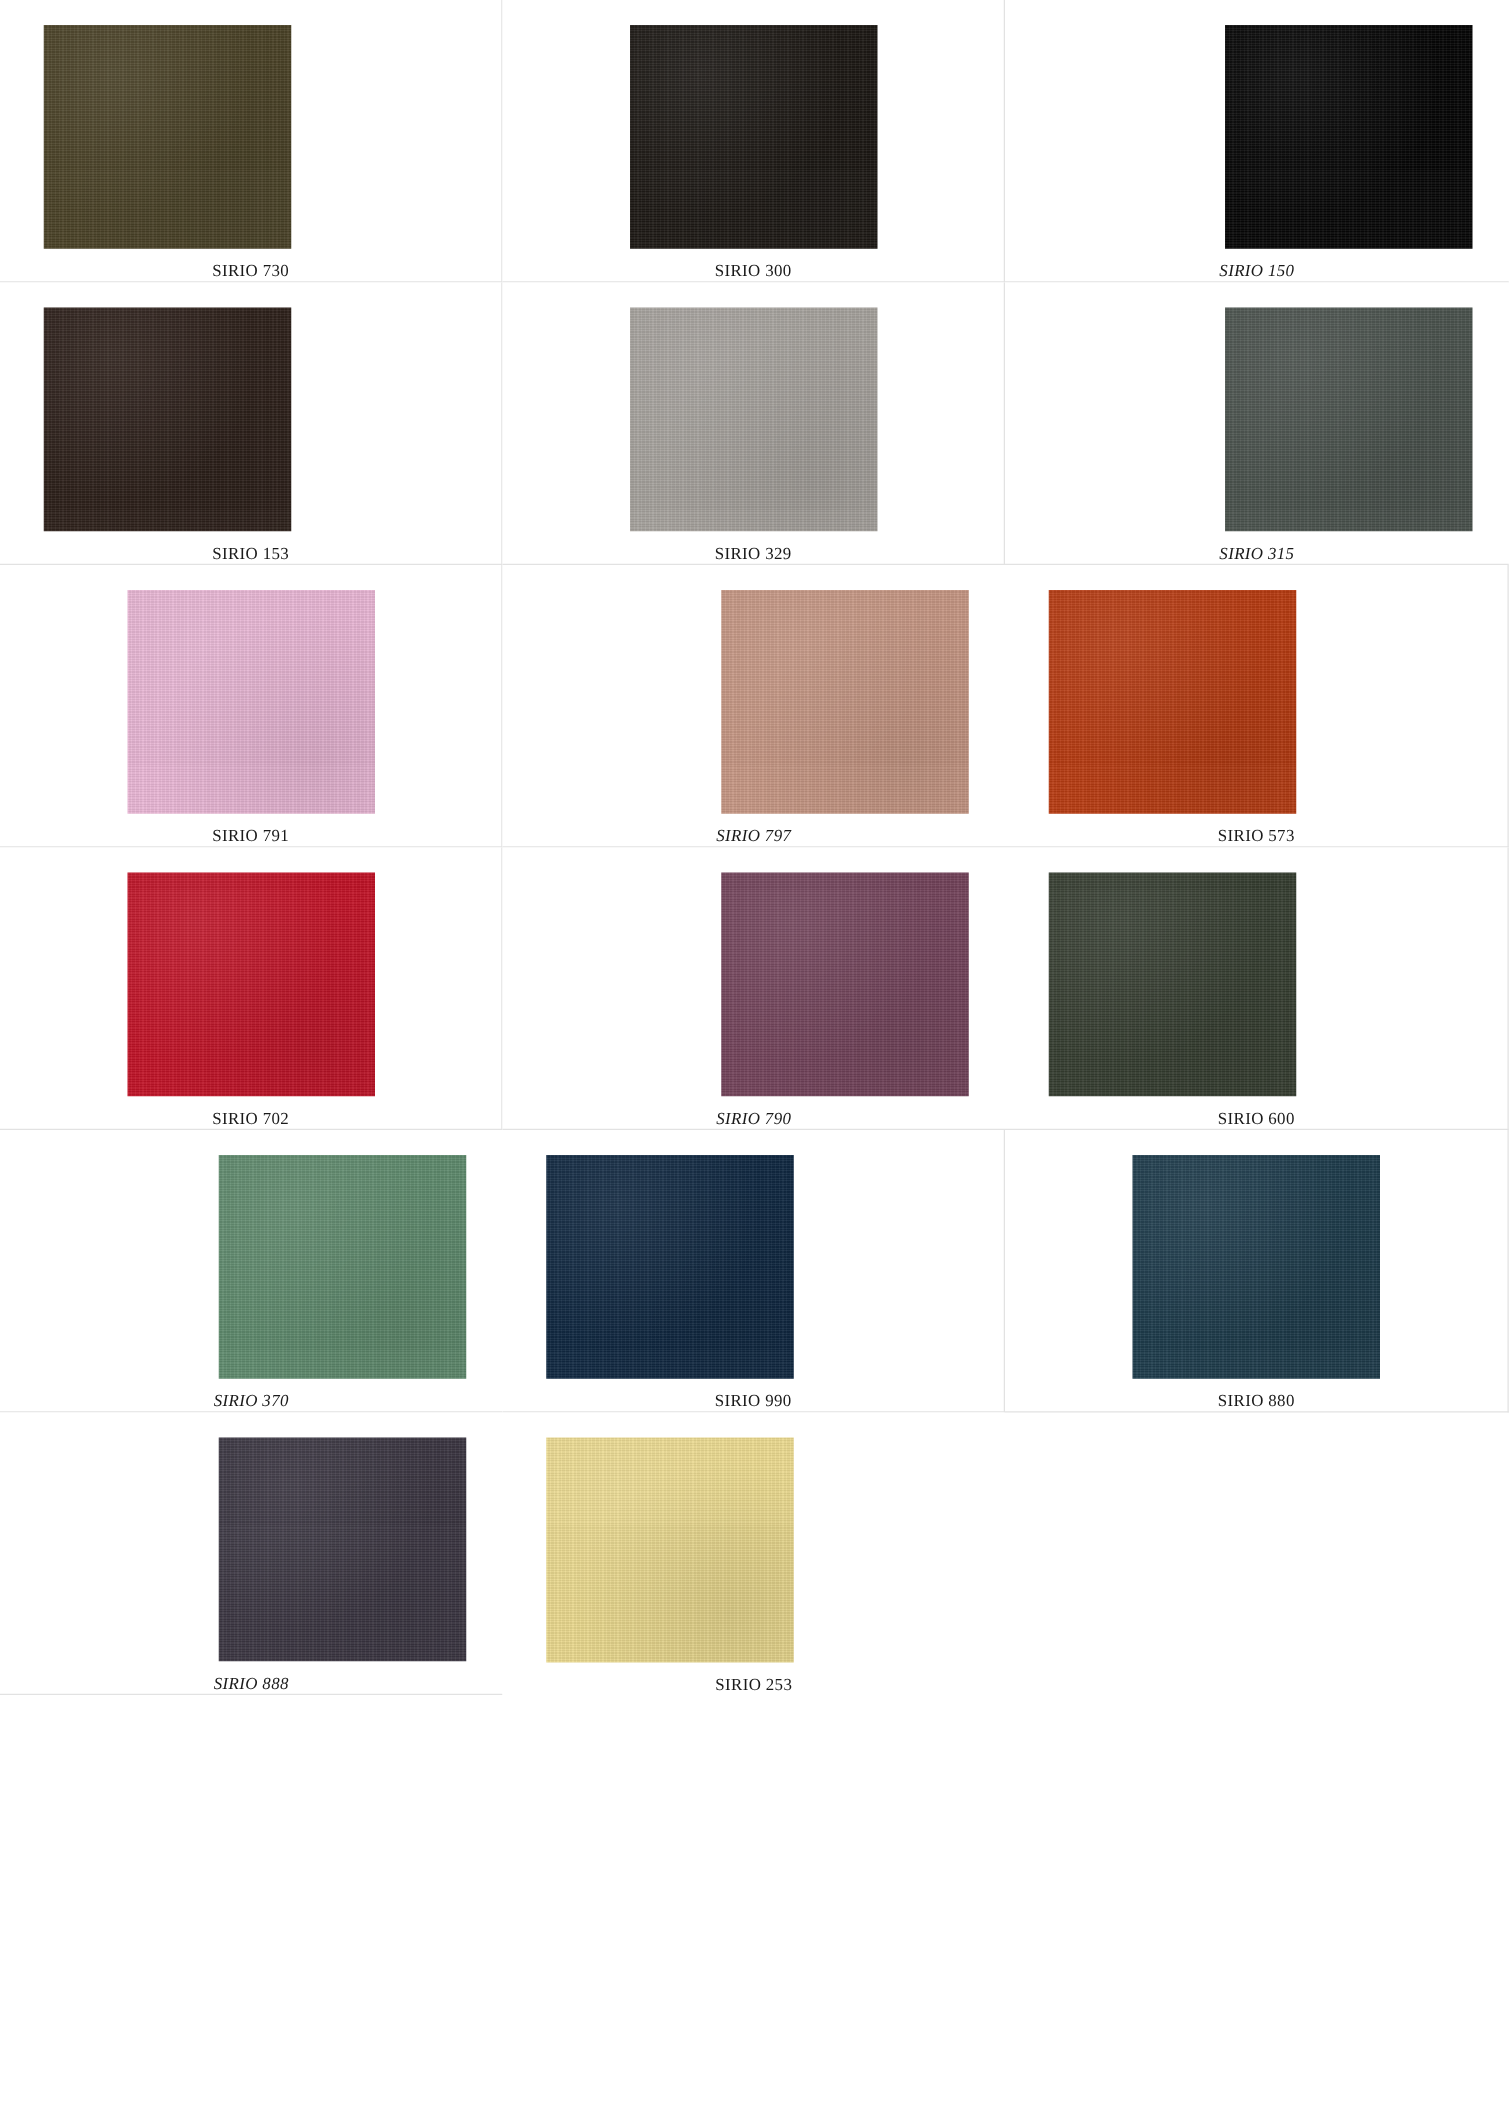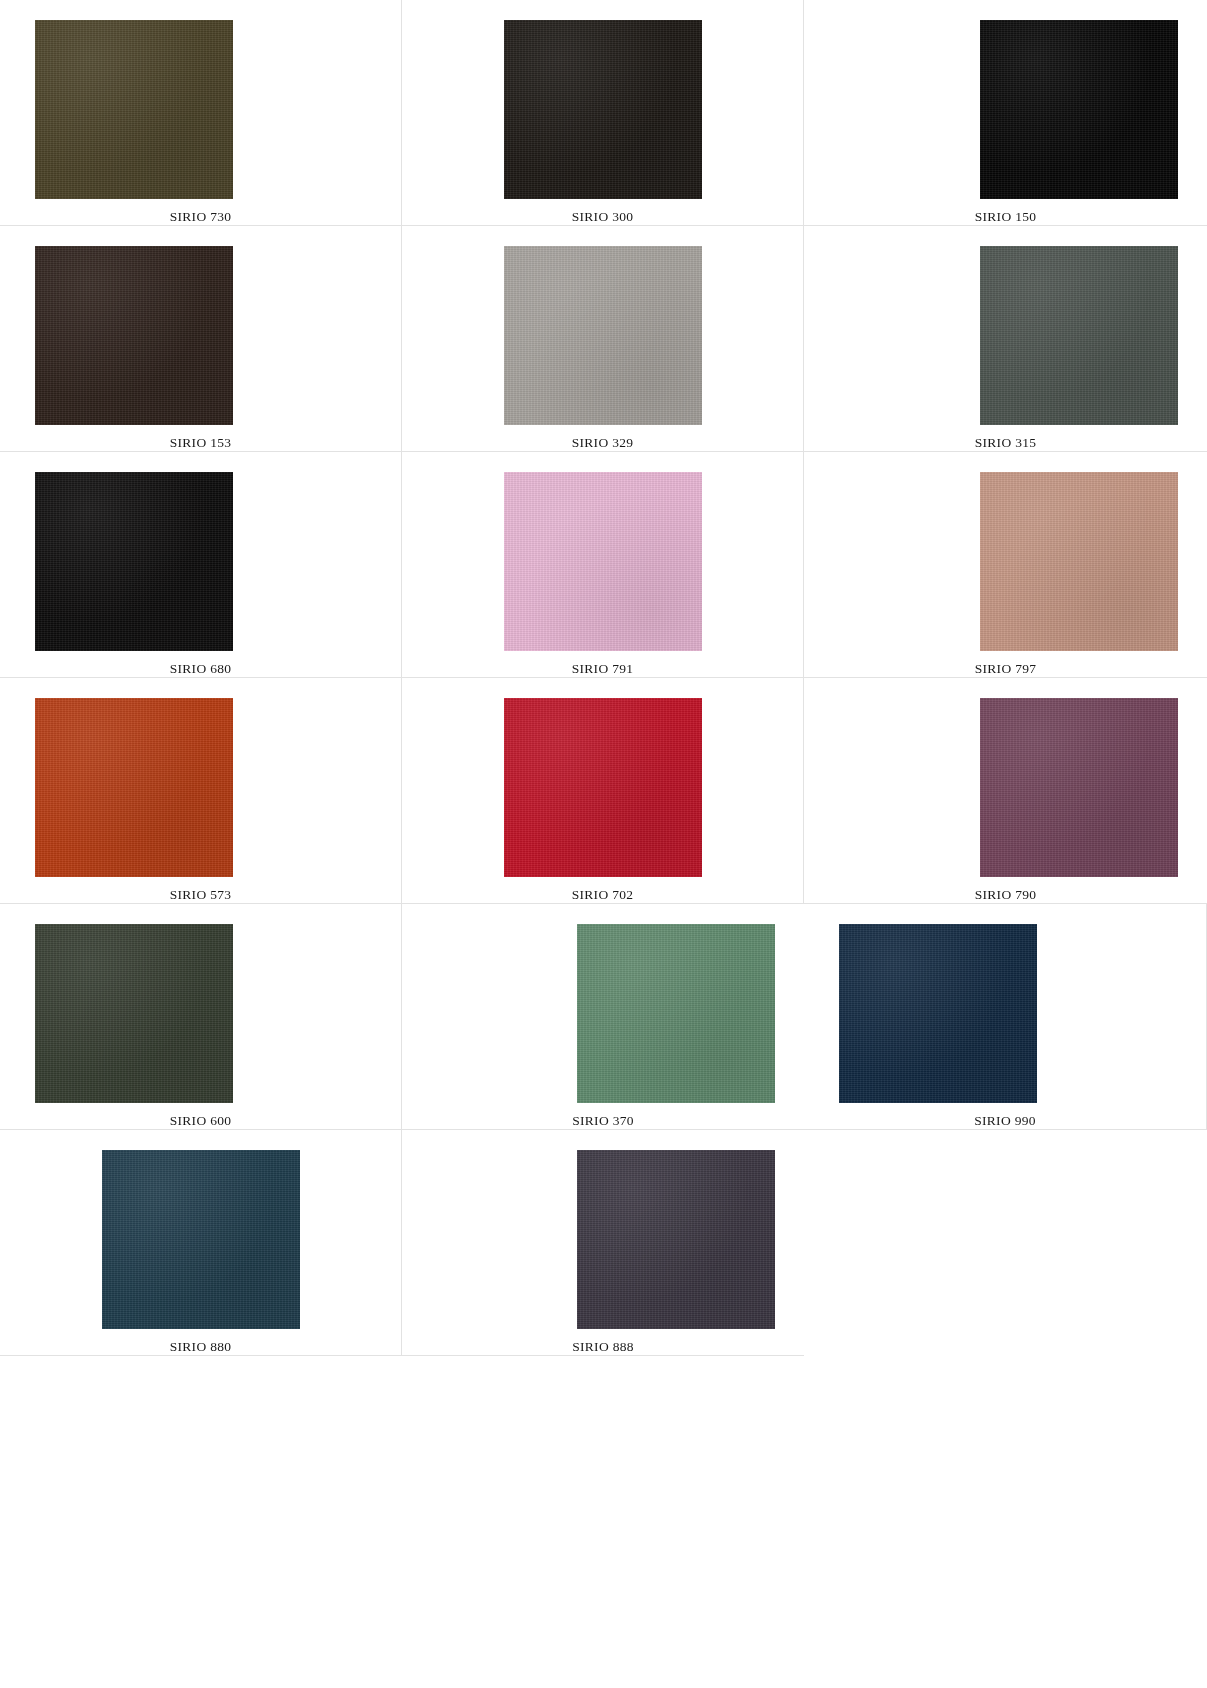--- a/index.html
+++ b/index.html
@@ -27,20 +27,21 @@
     border-bottom: 1px solid #e2e2e2;
     border-right: 1px solid #e2e2e2;
     display: flex;
     flex-direction: column;
     align-items: center;
     justify-content: flex-start;
     background: #ffffff;
   }
   .swatch-cell.col-3 {
     border-right: none;
+    font-style: italic;
   }
   .swatch-cell.last-row {
     border-bottom: none;
     border-right: none;
   }
 
   .swatch-chip {
     width: 198px;
     height: 186px;
     margin-top: 20px;
@@ -97,24 +98,20 @@
       <div class="swatch-label">SIRIO 153</div>
     </div>
     <div class="swatch-cell col-2">
       <div class="swatch-chip" style="background-color: rgb(166, 162, 157);"></div>
       <div class="swatch-label">SIRIO 329</div>
     </div>
     <div class="swatch-cell col-3">
       <div class="swatch-chip" style="background-color: rgb(75, 83, 78);"></div>
       <div class="swatch-label">SIRIO 315</div>
     </div>
-    <div class="swatch-cell col-1">
-      <div class="swatch-chip" style="background-color: rgb(13, 12, 12);"></div>
-      <div class="swatch-label">SIRIO 680</div>
-    </div>
     <div class="swatch-cell col-2">
       <div class="swatch-chip" style="background-color: rgb(232, 182, 212);"></div>
       <div class="swatch-label">SIRIO 791</div>
     </div>
     <div class="swatch-cell col-3">
       <div class="swatch-chip" style="background-color: rgb(197, 150, 131);"></div>
       <div class="swatch-label">SIRIO 797</div>
     </div>
     <div class="swatch-cell col-1">
       <div class="swatch-chip" style="background-color: rgb(182, 59, 18);"></div>
@@ -141,13 +138,17 @@
       <div class="swatch-label">SIRIO 990</div>
     </div>
     <div class="swatch-cell col-2">
       <div class="swatch-chip" style="background-color: rgb(30, 60, 76);"></div>
       <div class="swatch-label">SIRIO 880</div>
     </div>
     <div class="swatch-cell col-3">
       <div class="swatch-chip" style="background-color: rgb(59, 54, 66);"></div>
       <div class="swatch-label">SIRIO 888</div>
     </div>
+    <div class="swatch-cell col-1 last-row">
+      <div class="swatch-chip" style="background-color: rgb(234, 217, 143);"></div>
+      <div class="swatch-label">SIRIO 253</div>
+    </div>
   </div>
 
 </body></html>

